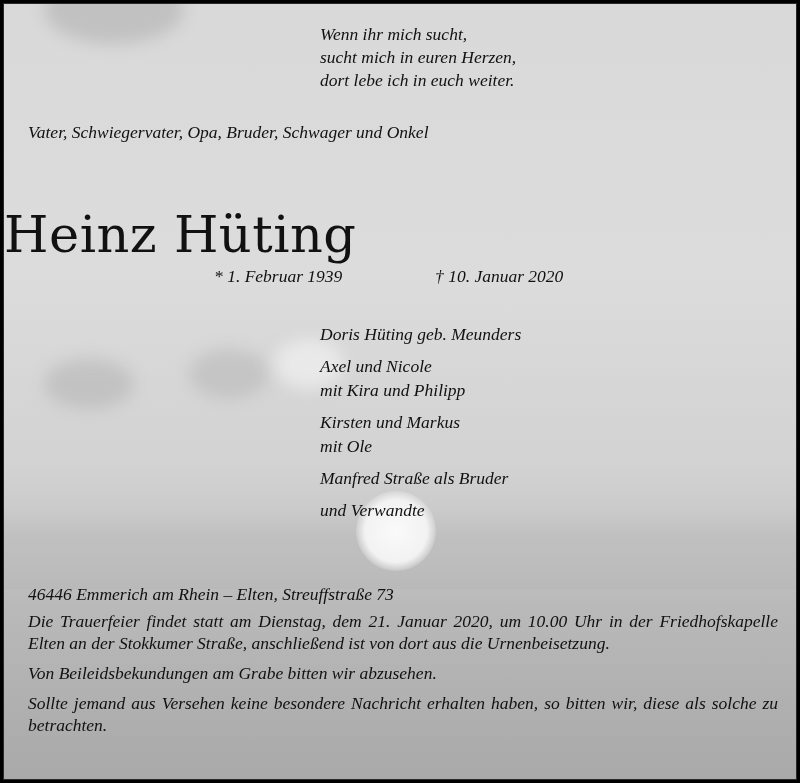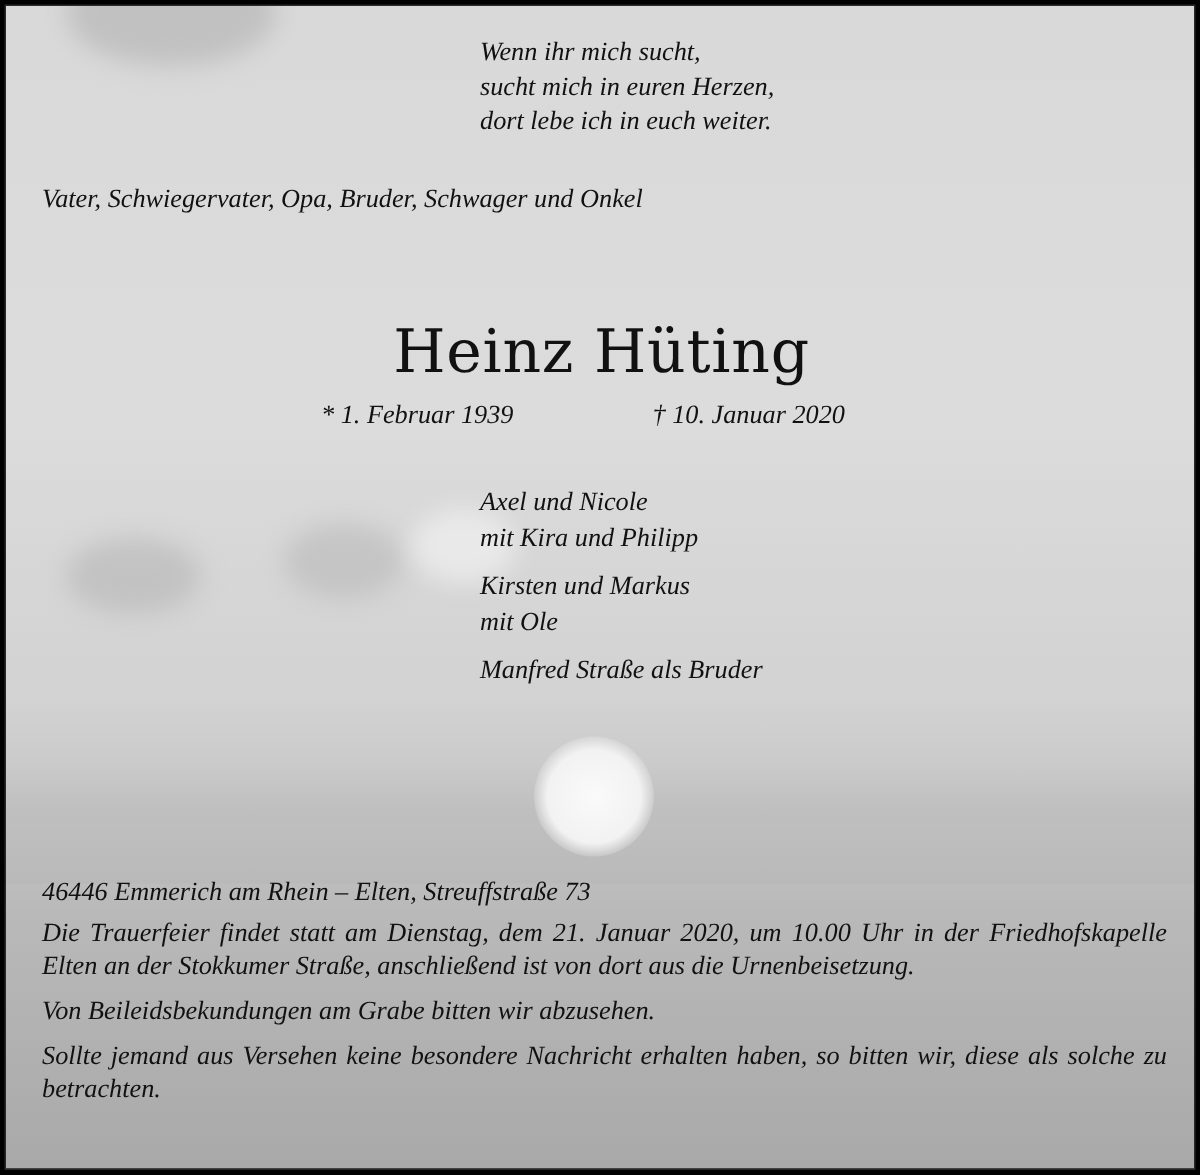--- a/index.html
+++ b/index.html
@@ -25,22 +25,22 @@
       background: linear-gradient(to bottom, rgba(185,185,185,0) 0%, rgba(185,185,185,0.5) 40%, rgba(170,170,170,0.2) 100%); }
     .sun { position: absolute; left: 352px; top: 487px; width: 80px; height: 80px; border-radius: 50%;
       background: radial-gradient(circle, #fafafa 0%, #f2f2f2 55%, rgba(235,235,235,0) 75%); }
 
     .txt { position: absolute; font-size: 17.5px; line-height: 22px; font-style: italic; }
     .poem { left: 316px; top: 19px; }
     .poem div { height: 23px; }
     .intro { left: 24px; top: 117px; width: 750px; text-align: justify; }
     .intro div { height: 25px; }
     .intro .just { text-align-last: justify; }
-    .name { position: absolute; left: 0; width: 794px; top: 205px; text-align: center;
-      font-family: "DejaVu Serif", serif; font-size: 40px; line-height: 52px; letter-spacing: 0.5px; }
+    .name { position: absolute; left: 0; width: 794px; top: 205px; 
+      font-family: "DejaVu Serif", serif; font-size: 51px; line-height: 52px; letter-spacing: 0.5px; }
     .birth { left: 210px; top: 261px; }
     .death { left: 431px; top: 261px; }
     .family { left: 316px; top: 319px; }
     .family .entry { margin-bottom: 8px; }
     .family .line { height: 24px; }
     .address { left: 24px; top: 579px; }
     .bottom { left: 24px; top: 606px; width: 750px; }
     .bottom p { margin: 0 0 8px 0; text-align: justify; line-height: 22px; }
     .bottom .para1 { text-align-last: left; }
   </style>
@@ -64,29 +64,35 @@
   <div class="txt intro">
     <div>Vater, Schwiegervater, Opa, Bruder, Schwager und Onkel</div>
   </div>
 
   <div class="name">Heinz Hüting</div>
   <div class="txt birth">* 1. Februar 1939</div>
   <div class="txt death">† 10. Januar 2020</div>
 
   <div class="txt family">
     <div class="entry">
+      <div class="line">Doris Hüting geb. Meunders</div>
+    </div>
+    <div class="entry">
       <div class="line">Axel und Nicole</div>
       <div class="line">mit Kira und Philipp</div>
     </div>
     <div class="entry">
       <div class="line">Kirsten und Markus</div>
       <div class="line">mit Ole</div>
     </div>
     <div class="entry">
       <div class="line">Manfred Straße als Bruder</div>
+    </div>
+    <div class="entry">
+      <div class="line">und Verwandte</div>
     </div>
   </div>
 
   <div class="txt address">46446 Emmerich am Rhein – Elten, Streuffstraße 73</div>
 
   <div class="txt bottom">
     <p class="para1">Die Trauerfeier findet statt am Dienstag, dem 21. Januar 2020, um 10.00 Uhr in der Friedhofskapelle Elten an der Stokkumer Straße, anschließend ist von dort aus die Urnenbeisetzung.</p>
     <p>Von Beileidsbekundungen am Grabe bitten wir abzusehen.</p>
     <p>Sollte jemand aus Versehen keine besondere Nachricht erhalten haben, so bitten wir, diese als solche zu betrachten.</p>
   </div>

